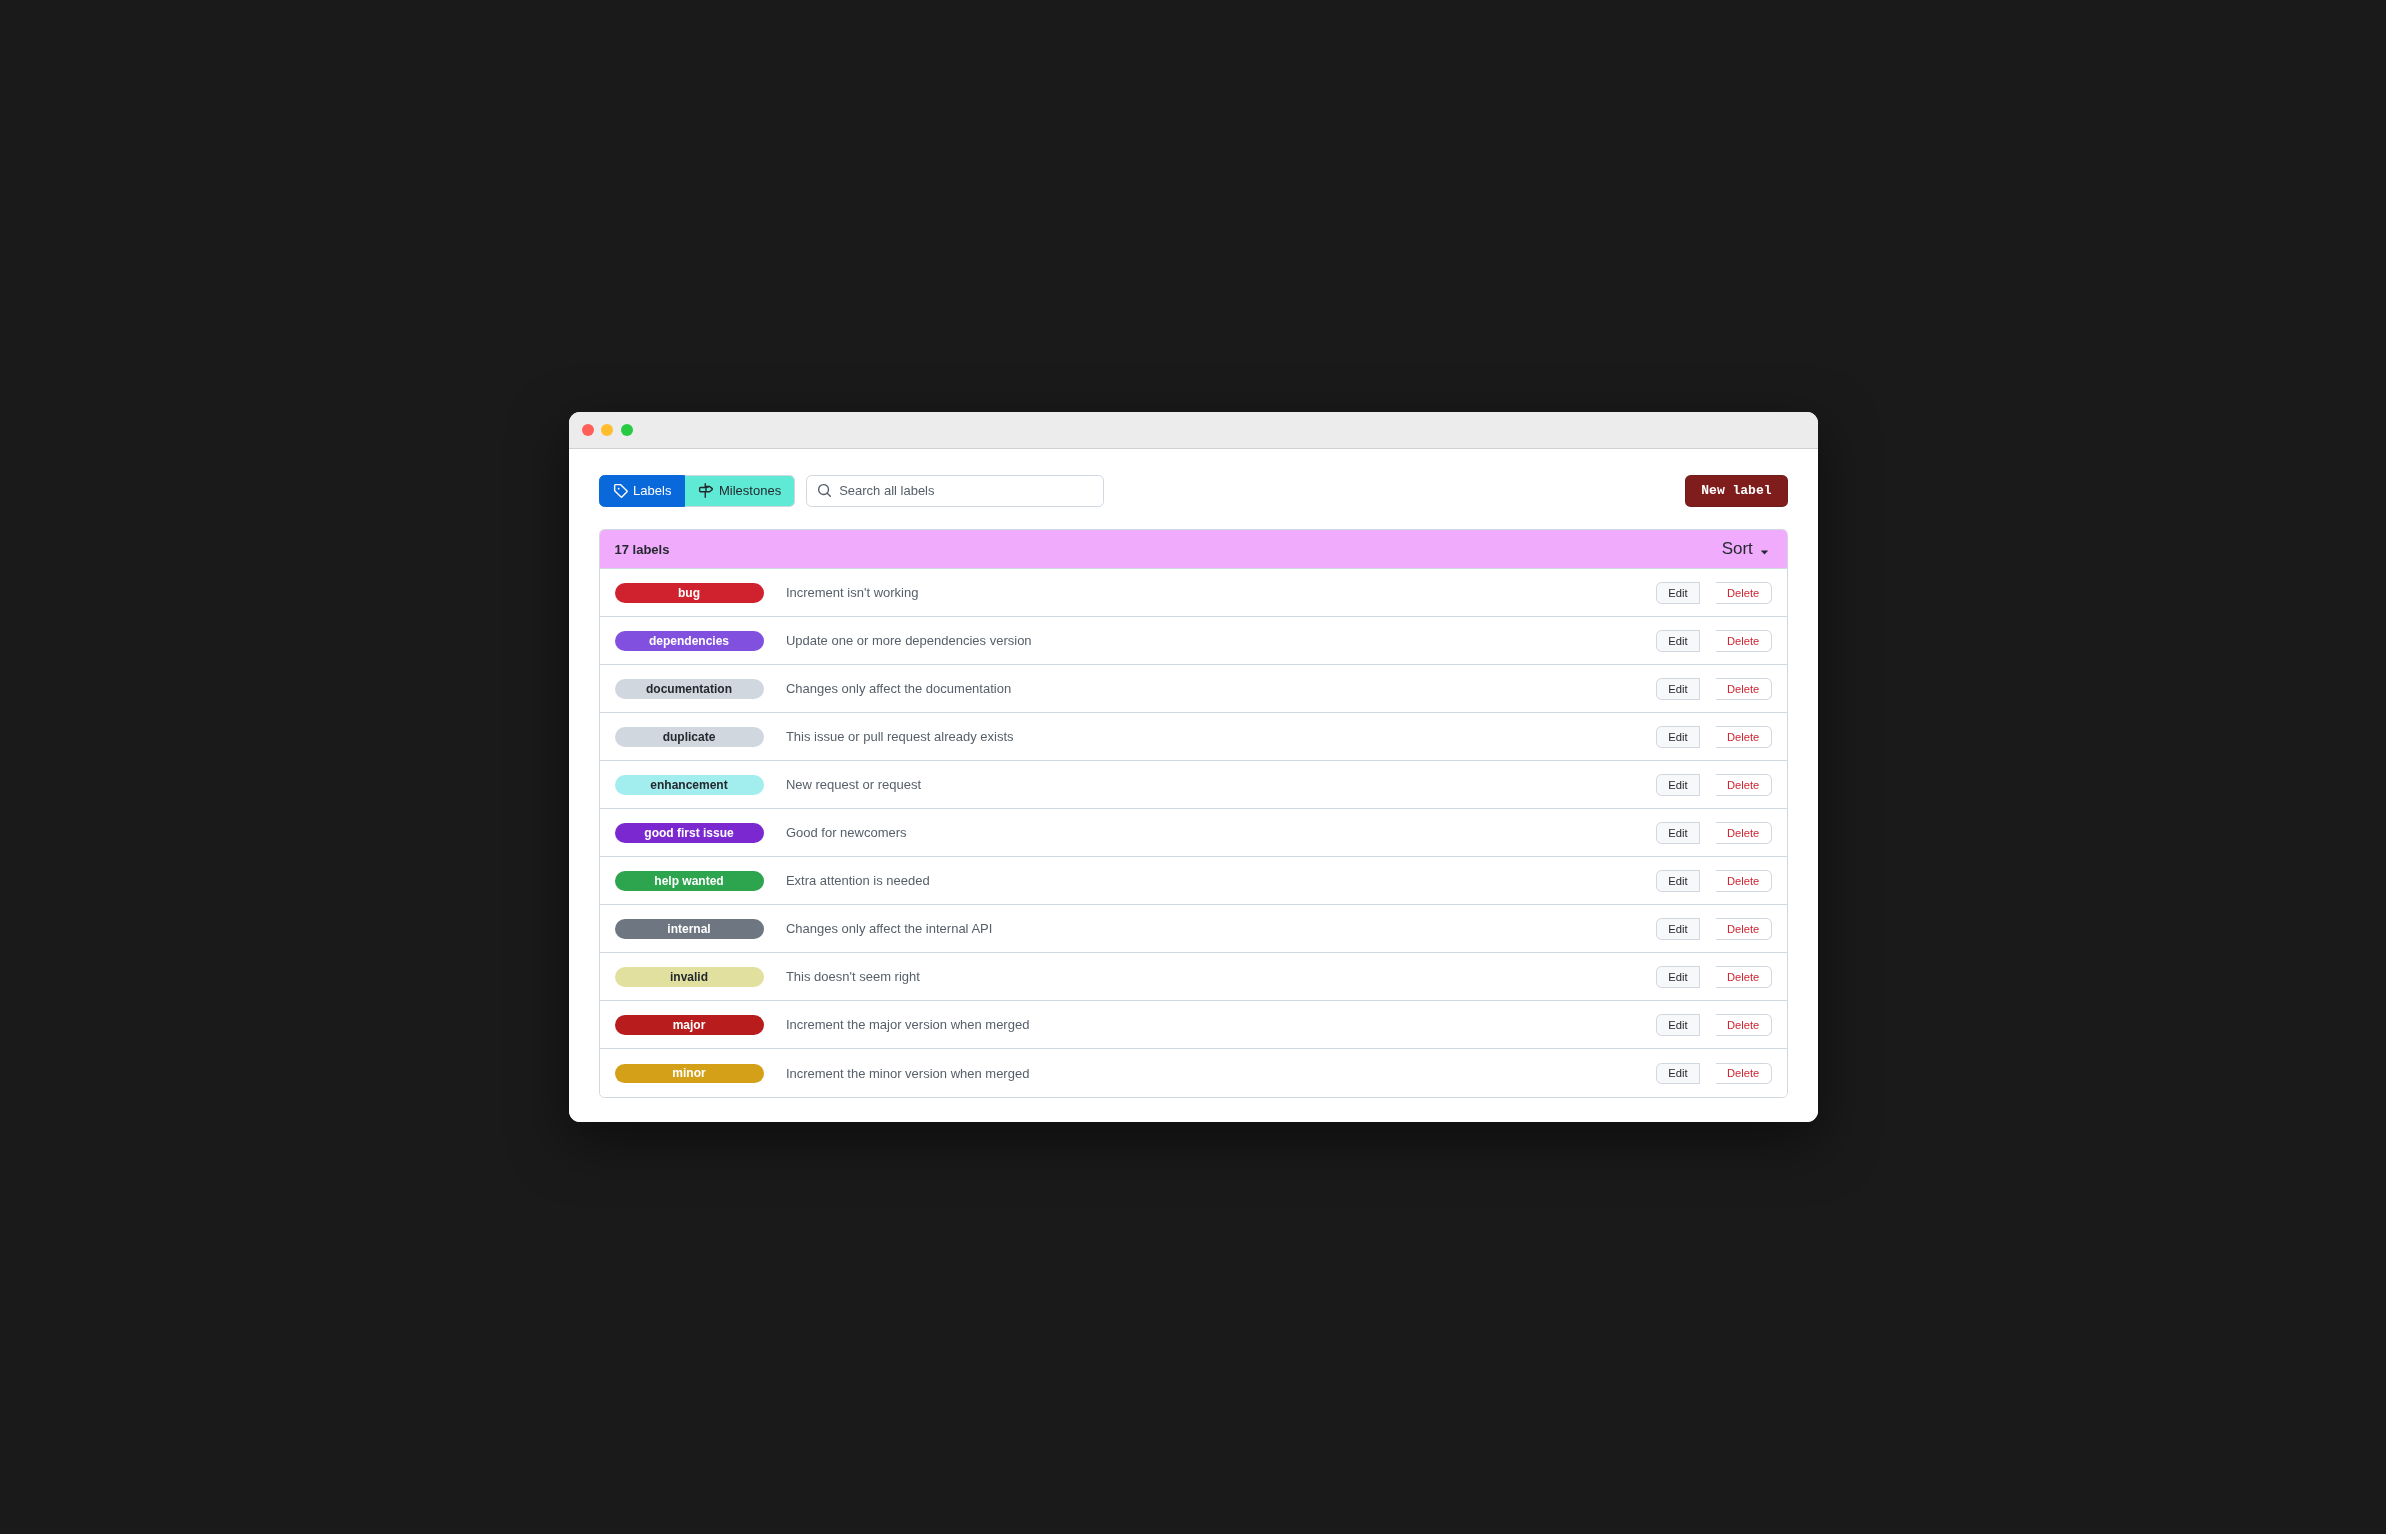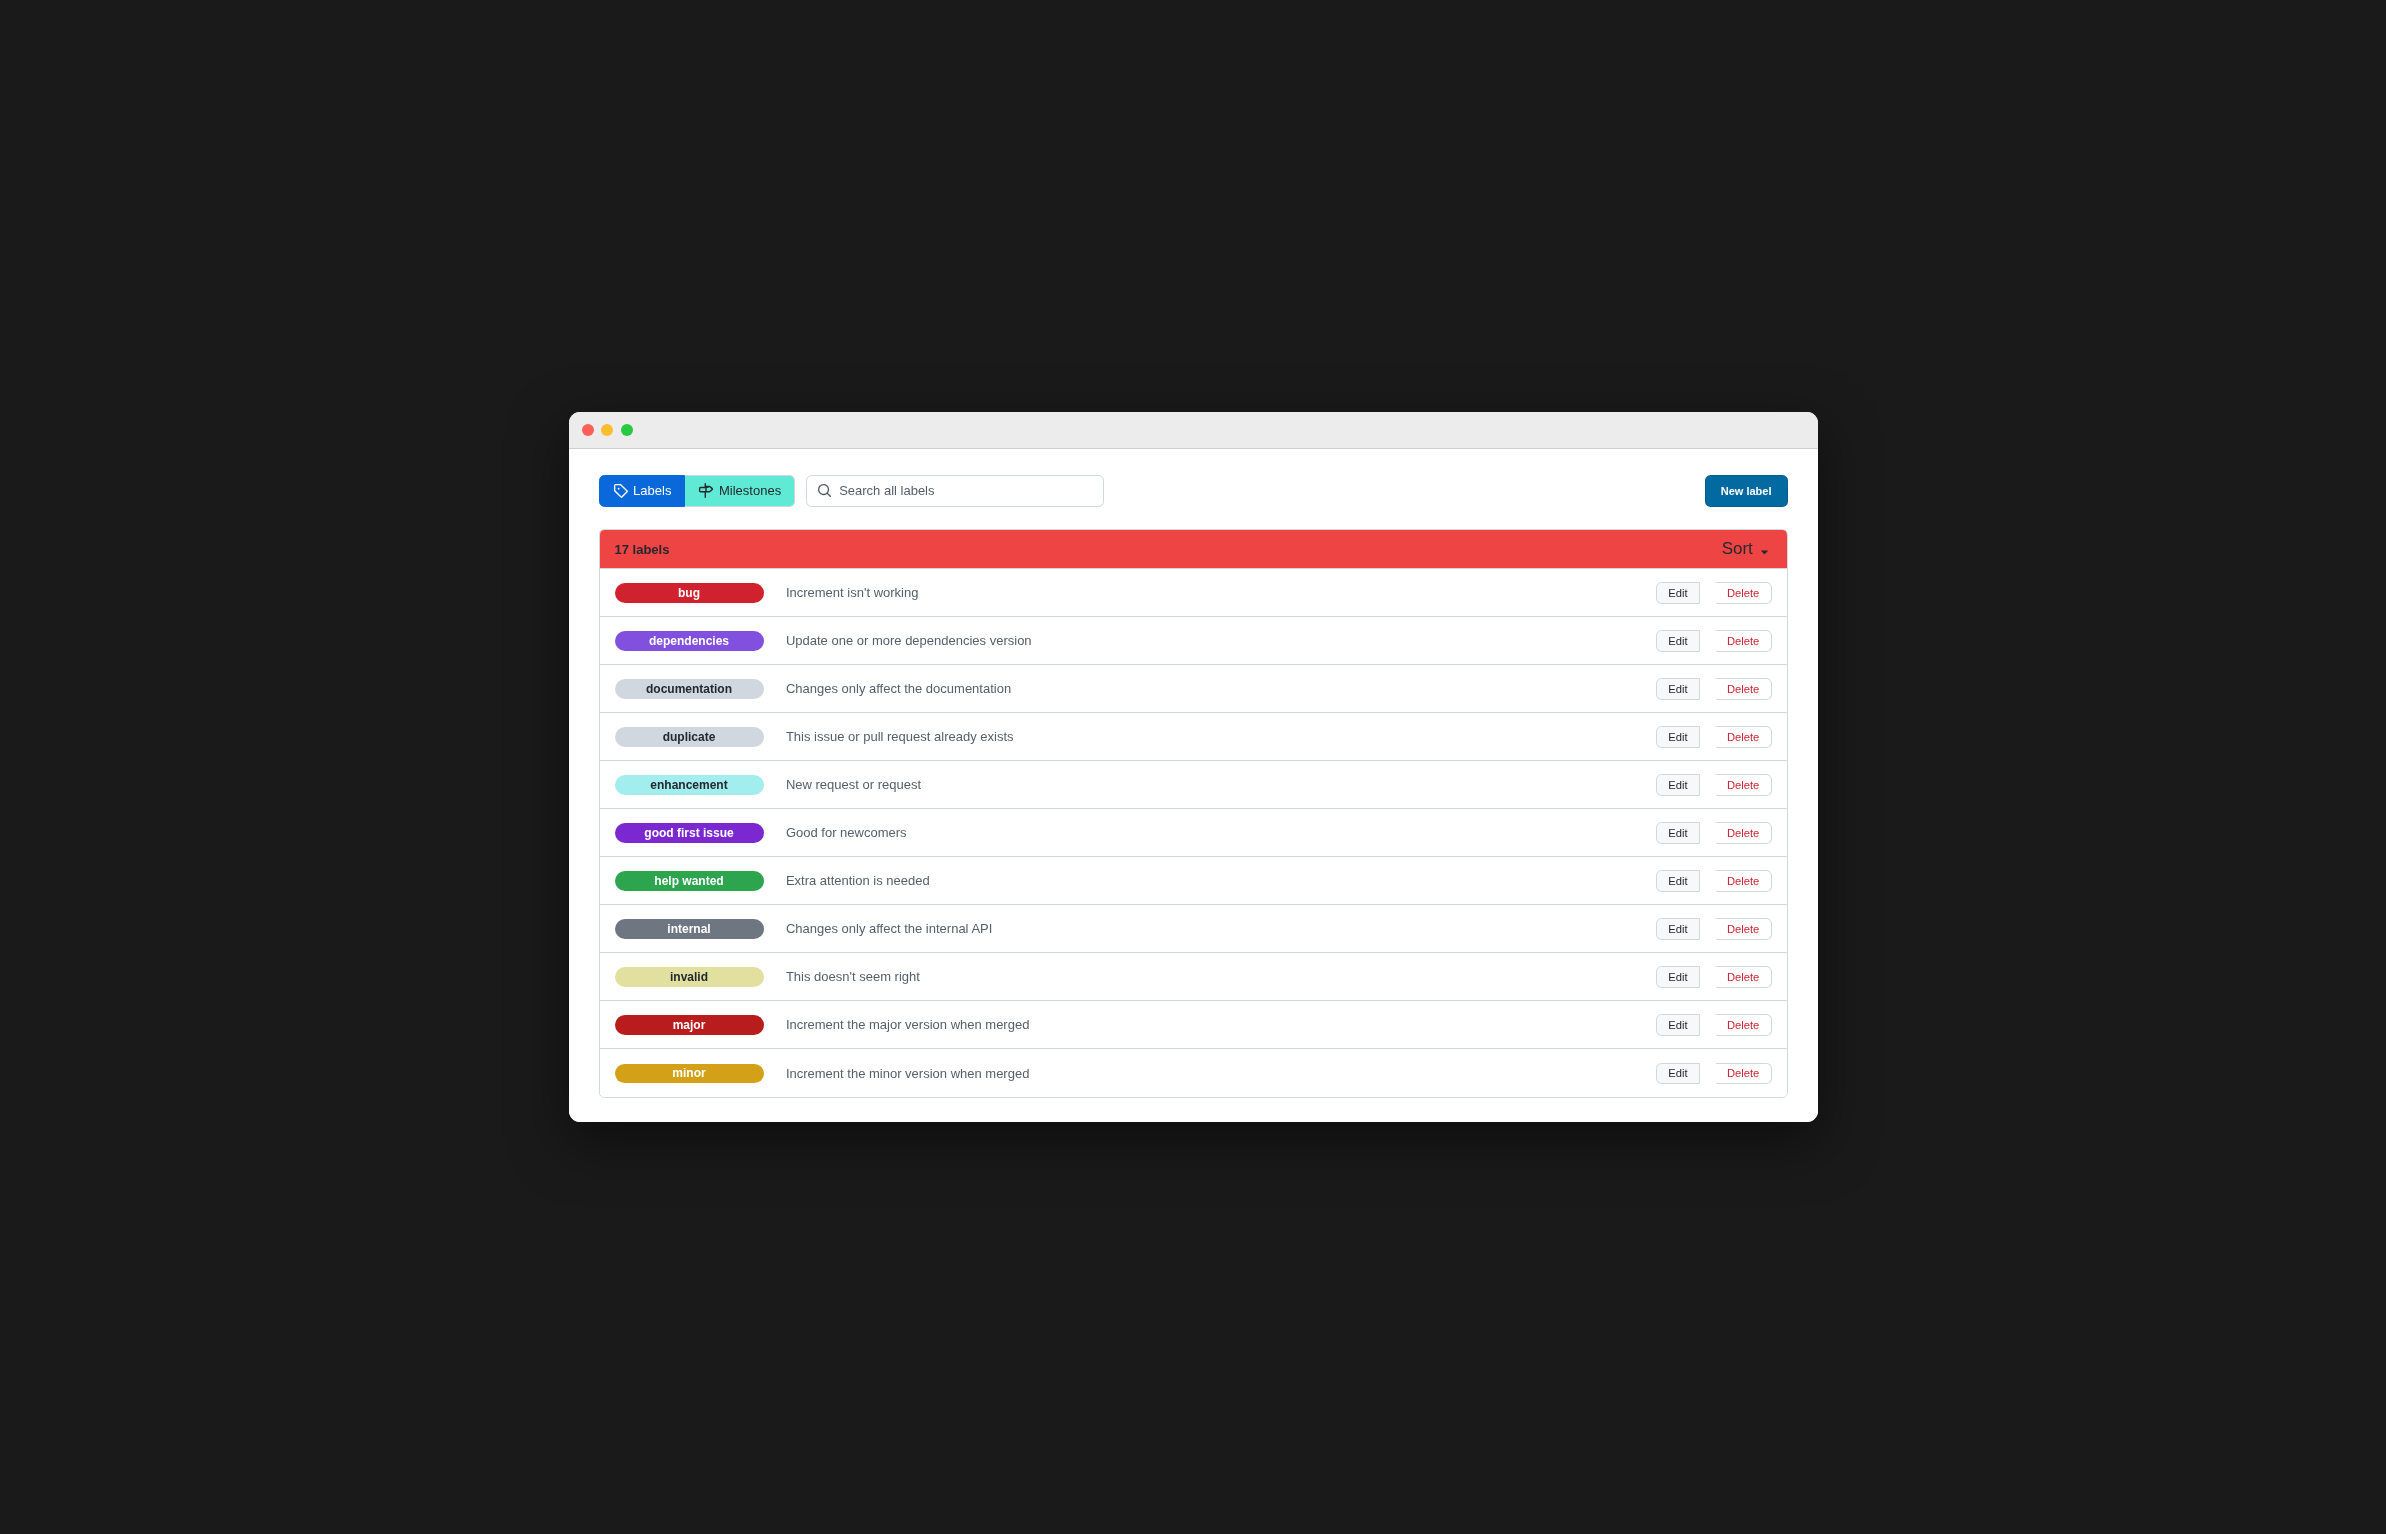--- a/index.html
+++ b/index.html
@@ -110,39 +110,40 @@
       width: 100%;
     }
 
     .search-box input::placeholder {
       color: #57606a;
     }
 
     .spacer { flex: 1; }
 
     .btn-new-label {
-      background: #0369a1;
+      background: #7f1d1d;
       color: #fff;
       border: 0.9px solid rgba(27,31,36,0.15);
       border-radius: 5.6px;
       padding: 5.6px 15px;
-      font-size: 11px;
+      font-size: 13px;
       font-weight: 600;
       cursor: pointer;
       height: 32px;
+      font-family: Liberation Mono, monospace;
     }
 
     .labels-container {
       border: 0.9px solid #d0d7de;
       border-radius: 5.6px;
       overflow: hidden;
     }
 
     .labels-header {
-      background: #ef4444;
+      background: #f0abfc;
       padding: 9.3px 15px;
       display: flex;
       align-items: center;
       justify-content: space-between;
       border-bottom: 0.9px solid #d0d7de;
     }
 
     .labels-count {
       font-size: 13px;
       font-weight: 600;

